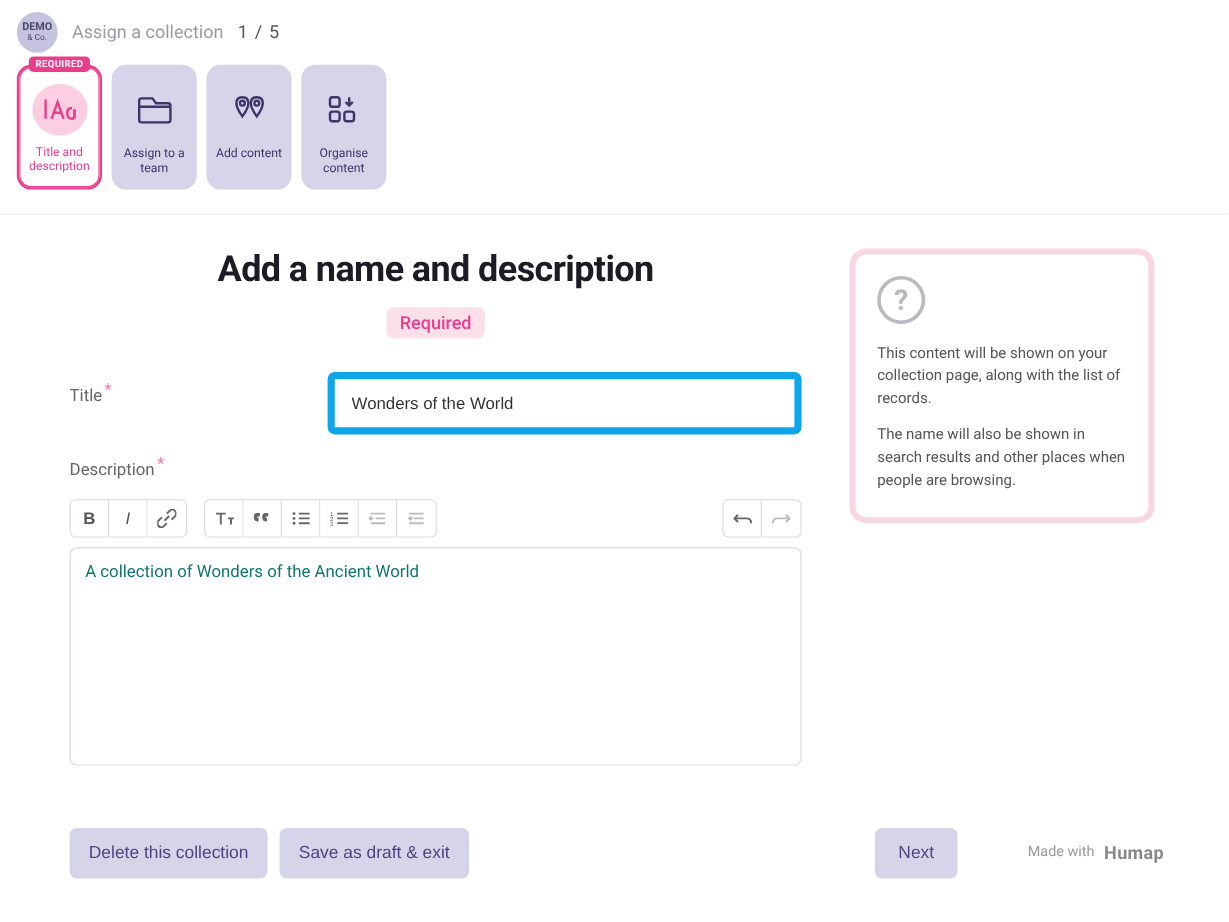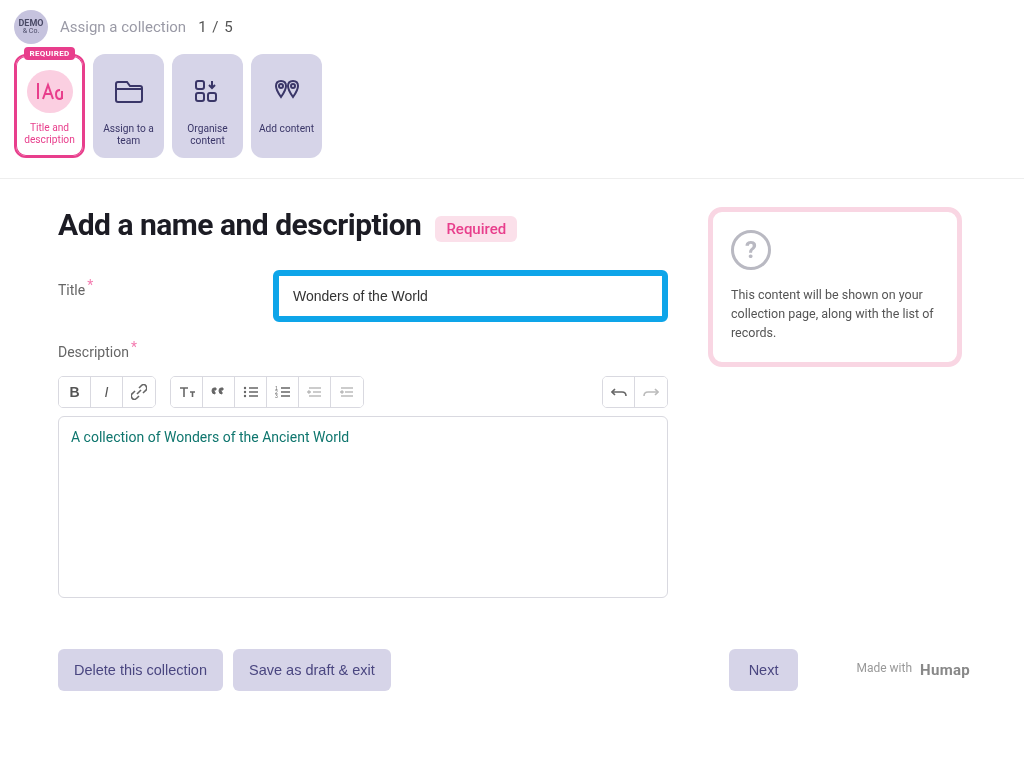--- a/index.html
+++ b/index.html
@@ -23,21 +23,21 @@
   .step.active .label { color:#e83e8c; }
   .step .req-tag { position:absolute; top:-9px; left:50%; transform:translateX(-50%); background:#e83e8c; color:#fff; font-size:8px; font-weight:700; padding:2px 6px; border-radius:4px; letter-spacing:0.3px; }
   .step svg { stroke:#3a3668; }
   .step.active svg { stroke:#e83e8c; fill:none; }
 
   
   .main { display:flex; padding: 28px 54px 0 58px; gap:40px; }
   .left { flex:1; max-width:610px; }
   .right { width:254px; }
 
-  .heading-row { display:flex; align-items:flex-end; gap:14px; margin-bottom:28px; }
+  .heading-row { display:flex; align-items:center; gap:14px; margin-bottom:28px;flex-direction:column; }
   h1 { font-size:30px; font-weight:700; color:#1c1c24; letter-spacing:-0.5px; }
   .req-pill { background:#fbe0ea; color:#e83e8c; font-size:15px; font-weight:500; padding:4px 11px; border-radius:6px; }
 
   .field-row { display:flex; align-items:flex-start; gap:20px; margin-bottom:22px; }
   .field-label { width:195px; padding-top:12px; color:#666; font-size:14px; position:relative; }
   .field-label .ast { color:#f47cb0; font-size:14px; position:relative; top:-5px; left:2px; }
   .text-input { flex:1; padding:12px 14px; border:6px solid #0ea5e9; border-radius:6px; font-size:14px; color:#333; outline:none; }
 
   .desc-label { color:#666; font-size:14px; margin-bottom:16px; }
   .desc-label .ast { color:#f47cb0; font-size:14px; position:relative; top:-5px; left:2px; }
@@ -97,39 +97,39 @@
     <div class="icon-wrap">
       <svg width="32" height="26" viewBox="0 0 32 26" fill="none" stroke-width="2">
           <path d="M3 8 V22 Q3 24 5 24 H27 Q29 24 29 22 V10 Q29 8 27 8 H17 L14 4 H5 Q3 4 3 6 V8"></path>
           <path d="M3 11 H29"></path>
         </svg>
     </div>
     <div class="label">Assign to a team</div>
   </div>
   <div class="step">
     <div class="icon-wrap">
+      <svg width="34" height="28" viewBox="0 0 34 28" fill="none" stroke-width="2">
+          <path d="M11 4 Q6 4 6 9 Q6 13 11 20 Q16 13 16 9 Q16 4 11 4 Z"></path>
+          <circle cx="11" cy="9" r="2"></circle>
+          <path d="M23 4 Q18 4 18 9 Q18 13 23 20 Q28 13 28 9 Q28 4 23 4 Z"></path>
+          <circle cx="23" cy="9" r="2"></circle>
+        </svg>
+    </div>
+    <div class="label">Add content</div>
+  </div>
+  <div class="step">
+    <div class="icon-wrap">
       <svg width="30" height="26" viewBox="0 0 30 26" fill="none" stroke-width="2">
           <rect x="3" y="3" width="8" height="8" rx="2"></rect>
           <rect x="3" y="15" width="8" height="8" rx="2"></rect>
           <rect x="15" y="15" width="8" height="8" rx="2"></rect>
           <path d="M19 3 V10 M16 7 L19 10 L22 7"></path>
         </svg>
     </div>
     <div class="label">Organise content</div>
-  </div>
-  <div class="step">
-    <div class="icon-wrap">
-      <svg width="34" height="28" viewBox="0 0 34 28" fill="none" stroke-width="2">
-          <path d="M11 4 Q6 4 6 9 Q6 13 11 20 Q16 13 16 9 Q16 4 11 4 Z"></path>
-          <circle cx="11" cy="9" r="2"></circle>
-          <path d="M23 4 Q18 4 18 9 Q18 13 23 20 Q28 13 28 9 Q28 4 23 4 Z"></path>
-          <circle cx="23" cy="9" r="2"></circle>
-        </svg>
-    </div>
-    <div class="label">Add content</div>
   </div>
 </div>
 
 <div class="main">
   <div class="left">
     <div class="heading-row">
       <h1>Add a name and description</h1>
       <span class="req-pill">Required</span>
     </div>
 
@@ -229,20 +229,21 @@
       </div>
     </div>
 
     <textarea class="editor" style="">A collection of Wonders of the Ancient World</textarea>
   </div>
 
   <div class="right">
     <div class="helpbox">
       <div class="qmark">?</div>
       <p>This content will be shown on your collection page, along with the list of records.</p>
+      <p>The name will also be shown in search results and other places when people are browsing.</p>
     </div>
   </div>
 </div>
 
 <div class="footer">
   <button class="btn btn-soft">Delete this collection</button>
   <button class="btn btn-soft">Save as draft &amp; exit</button>
   <div class="footer-spacer"></div>
   <button class="btn btn-soft" style="padding:13px 20px">Next</button>
   <div class="madewith" style="margin-left:48px">

